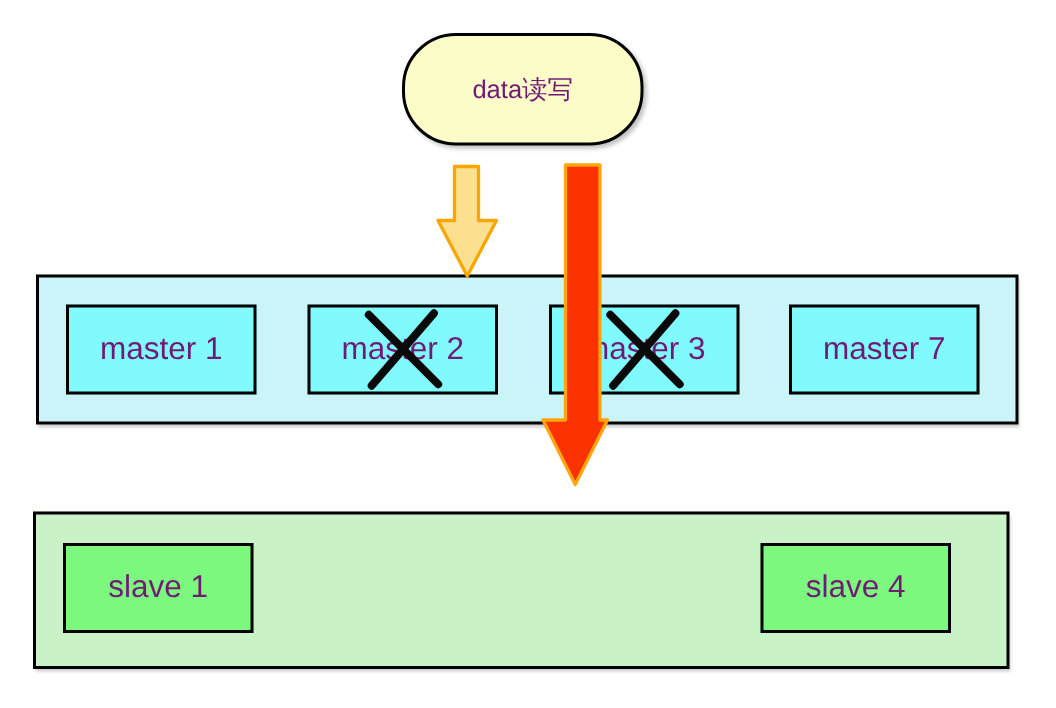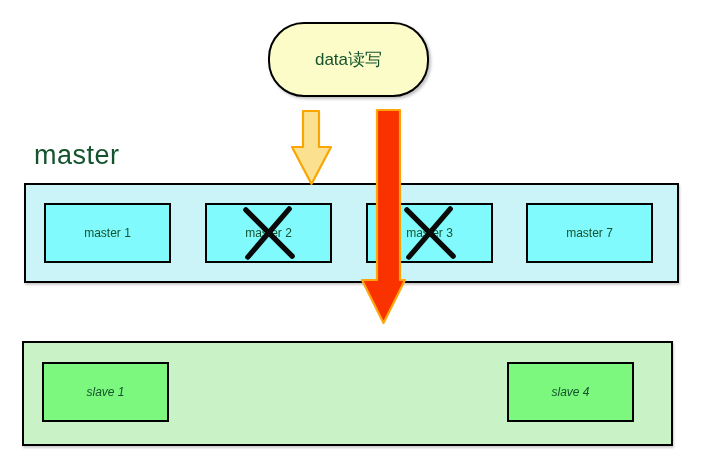--- a/index.html
+++ b/index.html
@@ -1,58 +1,57 @@
 <!DOCTYPE html>
 <html style="--stadium-fill: #FCFCC9; --master-container-fill: #CBF4F8; --master-node-fill: #80FAFD; --slave-container-fill: #C9F2C6; --slave-node-fill: #7DF87E; --arrow-yellow-fill: #FBE18F; --arrow-yellow-stroke: #F9A602; --arrow-red-fill: #F93200; --arrow-red-stroke: #FFA50A; --outline: #000000;"><head>
 <meta charset="utf-8">
 <style>
   html,body{margin:0;padding:0;background:#ffffff;}
   .canvas{
     position:relative;width:704px;height:472px;background:#ffffff;overflow:hidden;
-    font-family:"Liberation Sans","DejaVu Sans",sans-serif;color:#14532d;
+    font-family:"Liberation Sans","DejaVu Sans",sans-serif;color:#701a75;
   }
   .stadium{
     position:absolute;left:268px;top:22px;width:157px;height:71px;
     background:var(--stadium-fill);border:2.5px solid #000;border-radius:36px;
     display:flex;align-items:center;justify-content:center;
     box-shadow:2px 2px 3px rgba(0,0,0,0.25);
     z-index:2;
   }
   .stadium span{font-size:17px;}
   .section-label{position:absolute;font-size:27px;letter-spacing:0.5px;z-index:1;}
   .label-master{left:34px;top:140px;}
   .label-slave{left:36px;top:295px;}
   .container{position:absolute;border:2.5px solid #000;z-index:1;box-shadow:1px 2px 2px rgba(0,0,0,0.2);}
   .container-master{left:24px;top:183px;width:651px;height:96px;background:var(--master-container-fill);}
-  .container-slave{left:22px;top:341px;width:647px;height:101px;background:var(--slave-container-fill);font-style:italic;}
+  .container-slave{left:22px;top:341px;width:647px;height:101px;background:var(--slave-container-fill);}
   .node{
     position:absolute;width:123px;height:56px;border:2px solid #000;
     display:flex;align-items:center;justify-content:center;top:18px;
   }
-  .node span{font-size:12px;}
+  .node span{font-size:21px;}
   .container-master .node{background:var(--master-node-fill);}
   .container-slave .node{background:var(--slave-node-fill);top:19px;}
   .n1{left:18px;} .n2{left:179px;} .n3{left:340px;} .n4{left:500px;}
   .s1{left:18px;} .s2{left:179px;} .s3{left:339px;} .s4{left:483px;}
   .cross{
     position:absolute;left:50%;top:50%;width:58px;height:54px;
     transform:translate(-50%,-50%);overflow:visible;
   }
   .arrows{position:absolute;left:0;top:0;width:704px;height:472px;z-index:5;pointer-events:none;}
 </style>
 </head>
 <body>
 
 <div class="canvas">
 
   <div class="stadium">
     <span>data读写</span>
   </div>
 
-  <div class="section-label label-master">master</div>
 
   <div class="container container-master">
     <div class="node n1">
       <span>master 1</span>
 
     </div>
     <div class="node n2">
       <span>master 2</span>
       <svg class="cross" viewBox="0 0 60 56">
         <line x1="6" y1="4" x2="54" y2="52" stroke="#0a0a0a" stroke-width="5.5" stroke-linecap="round"></line>

